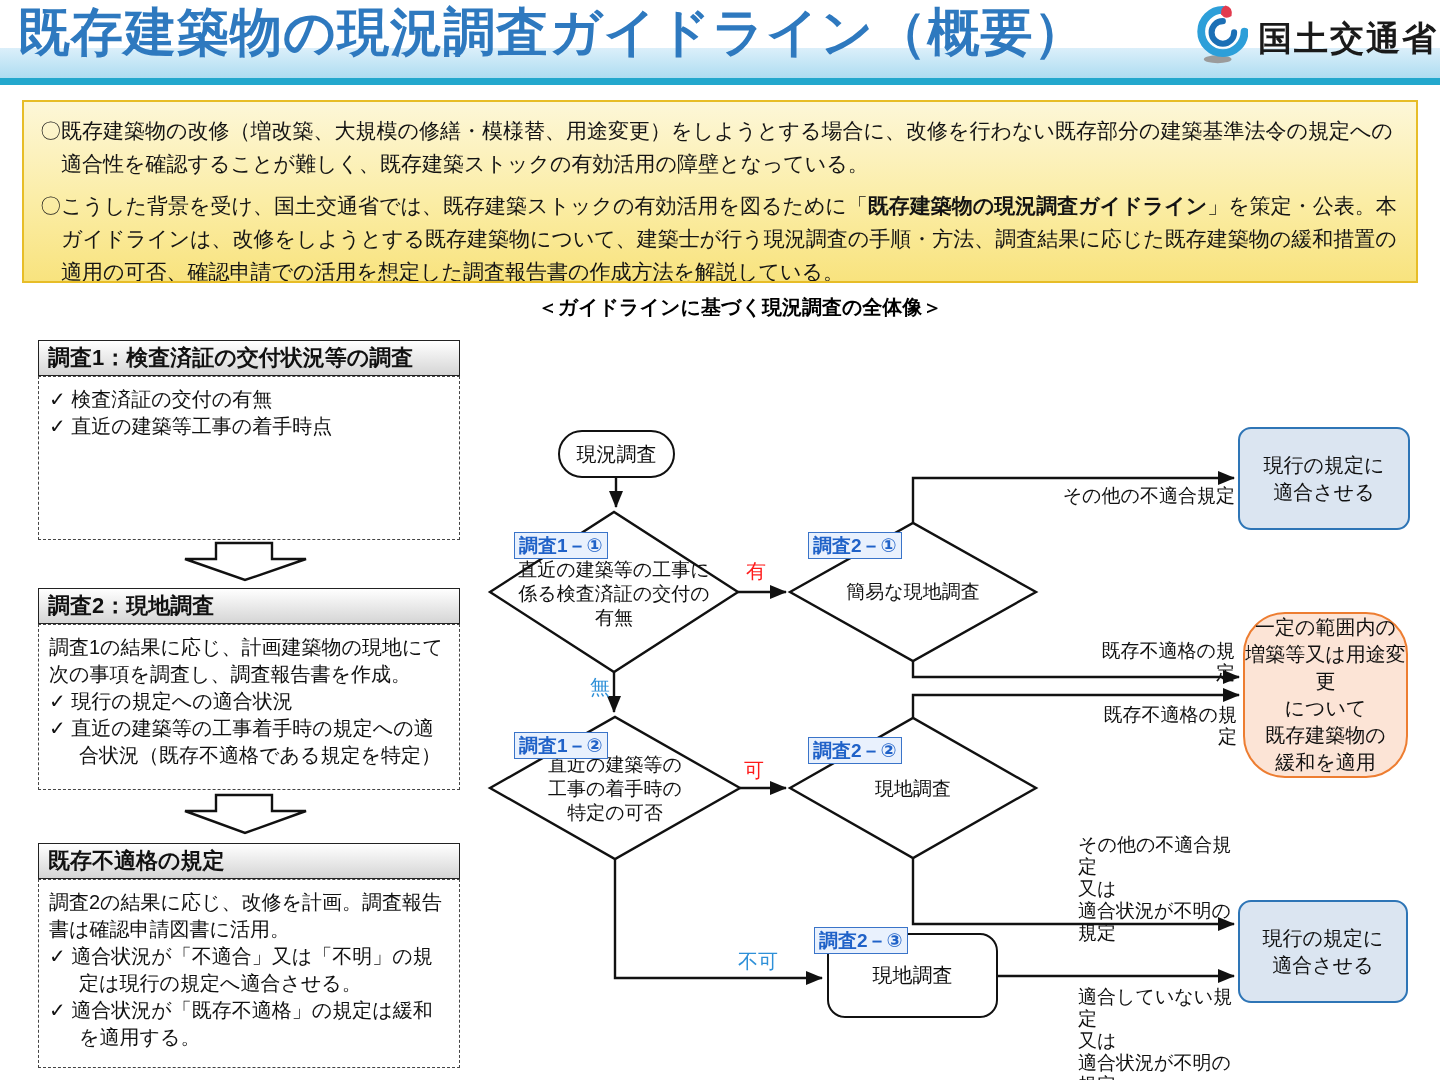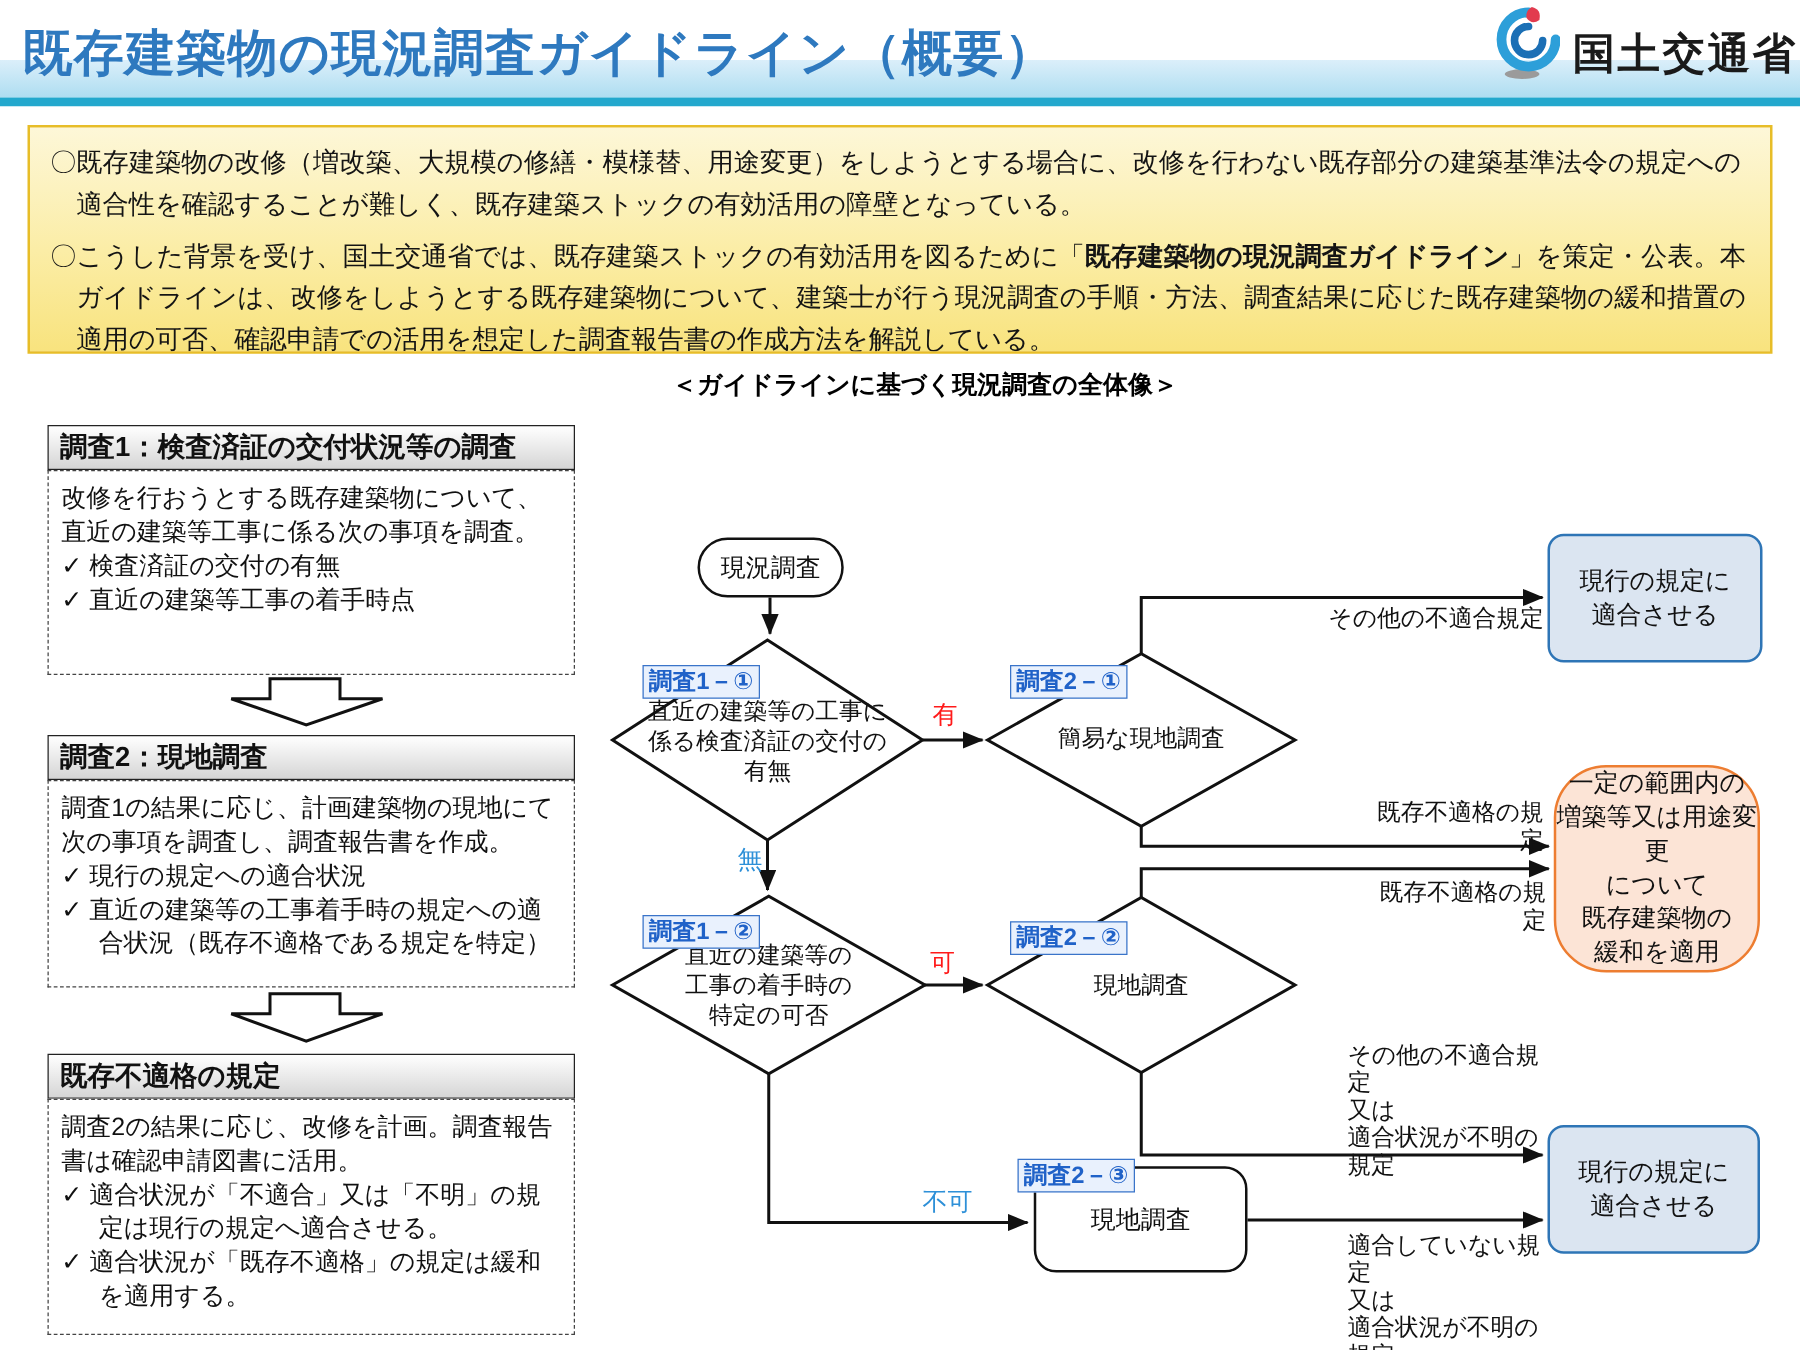--- a/index.html
+++ b/index.html
@@ -12,22 +12,22 @@
   }
   *{margin:0;padding:0;box-sizing:border-box}
   html,body{background:#ffffff}
   body{font-family:"Liberation Sans","DejaVu Sans",sans-serif;color:#111}
   .page{position:relative;width:1440px;height:1080px;background:#fff;overflow:hidden}
   .abs{position:absolute}
 
   
   .band{left:0;top:48px;width:1440px;height:30px;background:linear-gradient(180deg,var(--band_top),var(--band_bottom))}
   .teal{left:0;top:78px;width:1440px;height:7px;background:var(--teal_line)}
-  .page-title{left:18px;top:17px;width:1100px;font-size:40px;line-height:52px;font-weight:bold;color:var(--accent_blue);letter-spacing:1px;z-index:3}
-  .logo{left:1196px;top:4px;display:flex;align-items:flex-end;z-index:3}
+  .page-title{left:18px;top:6px;width:1100px;font-size:52px;line-height:52px;font-weight:bold;color:var(--accent_blue);letter-spacing:1px;z-index:3}
+  .logo{left:1196px;top:4px;display:flex;align-items:center;z-index:3}
   .logo-text{font-size:34px;font-weight:bold;color:#1a1a1a;margin-left:10px;margin-top:8px;letter-spacing:2px}
 
   
   .intro{left:22px;top:100px;width:1396px;height:183px;border:2px solid var(--yellow_border);
          background:linear-gradient(180deg,var(--yellow_top) 0%,#fbeda6 55%,var(--yellow_bottom) 100%);
          padding:12px 16px;font-size:21px;line-height:33px;color:#141414;overflow:hidden}
   .intro p{padding-left:1em;text-indent:-1em;margin-bottom:9px}
 
   .diagram-title{left:430px;top:294px;width:620px;text-align:center;font-size:20px;font-weight:bold;color:#000}
 
@@ -75,21 +75,20 @@
 
   <div class="abs intro">
     <p><span>〇既存建築物の改修（増改築、大規模の修繕・模様替、用途変更）をしようとする場合に、改修を行わない既存部分の建築基準法令の規定への適合性を確認することが難しく、既存建築ストックの有効活用の障壁となっている。</span></p>
     <p><span>〇こうした背景を受け、国土交通省では、既存建築ストックの有効活用を図るために「</span><b>既存建築物の現況調査ガイドライン</b><span>」を策定・公表。本ガイドラインは、改修をしようとする既存建築物について、建築士が行う現況調査の手順・方法、調査結果に応じた既存建築物の緩和措置の適用の可否、確認申請での活用を想定した調査報告書の作成方法を解説している。</span></p>
   </div>
 
   <div class="abs diagram-title">＜ガイドラインに基づく現況調査の全体像＞</div>
 
   <div class="abs hdr-box" style="top:340px">調査1：検査済証の交付状況等の調査</div>
   <div class="abs body-box" style="top:376px;height:164px">
-    <div>改修を行おうとする既存建築物について、直近の建築等工事に係る次の事項を調査。</div>
     <div class="chk">✓ 検査済証の交付の有無</div>
     <div class="chk">✓ 直近の建築等工事の着手時点</div>
   </div>
 
   <div class="abs hdr-box" style="top:588px">調査2：現地調査</div>
   <div class="abs body-box" style="top:624px;height:166px">
     <div>調査1の結果に応じ、計画建築物の現地にて次の事項を調査し、調査報告書を作成。</div>
     <div class="chk">✓ 現行の規定への適合状況</div>
     <div class="chk">✓ 直近の建築等の工事着手時の規定への適合状況（既存不適格である規定を特定）</div>
   </div>

